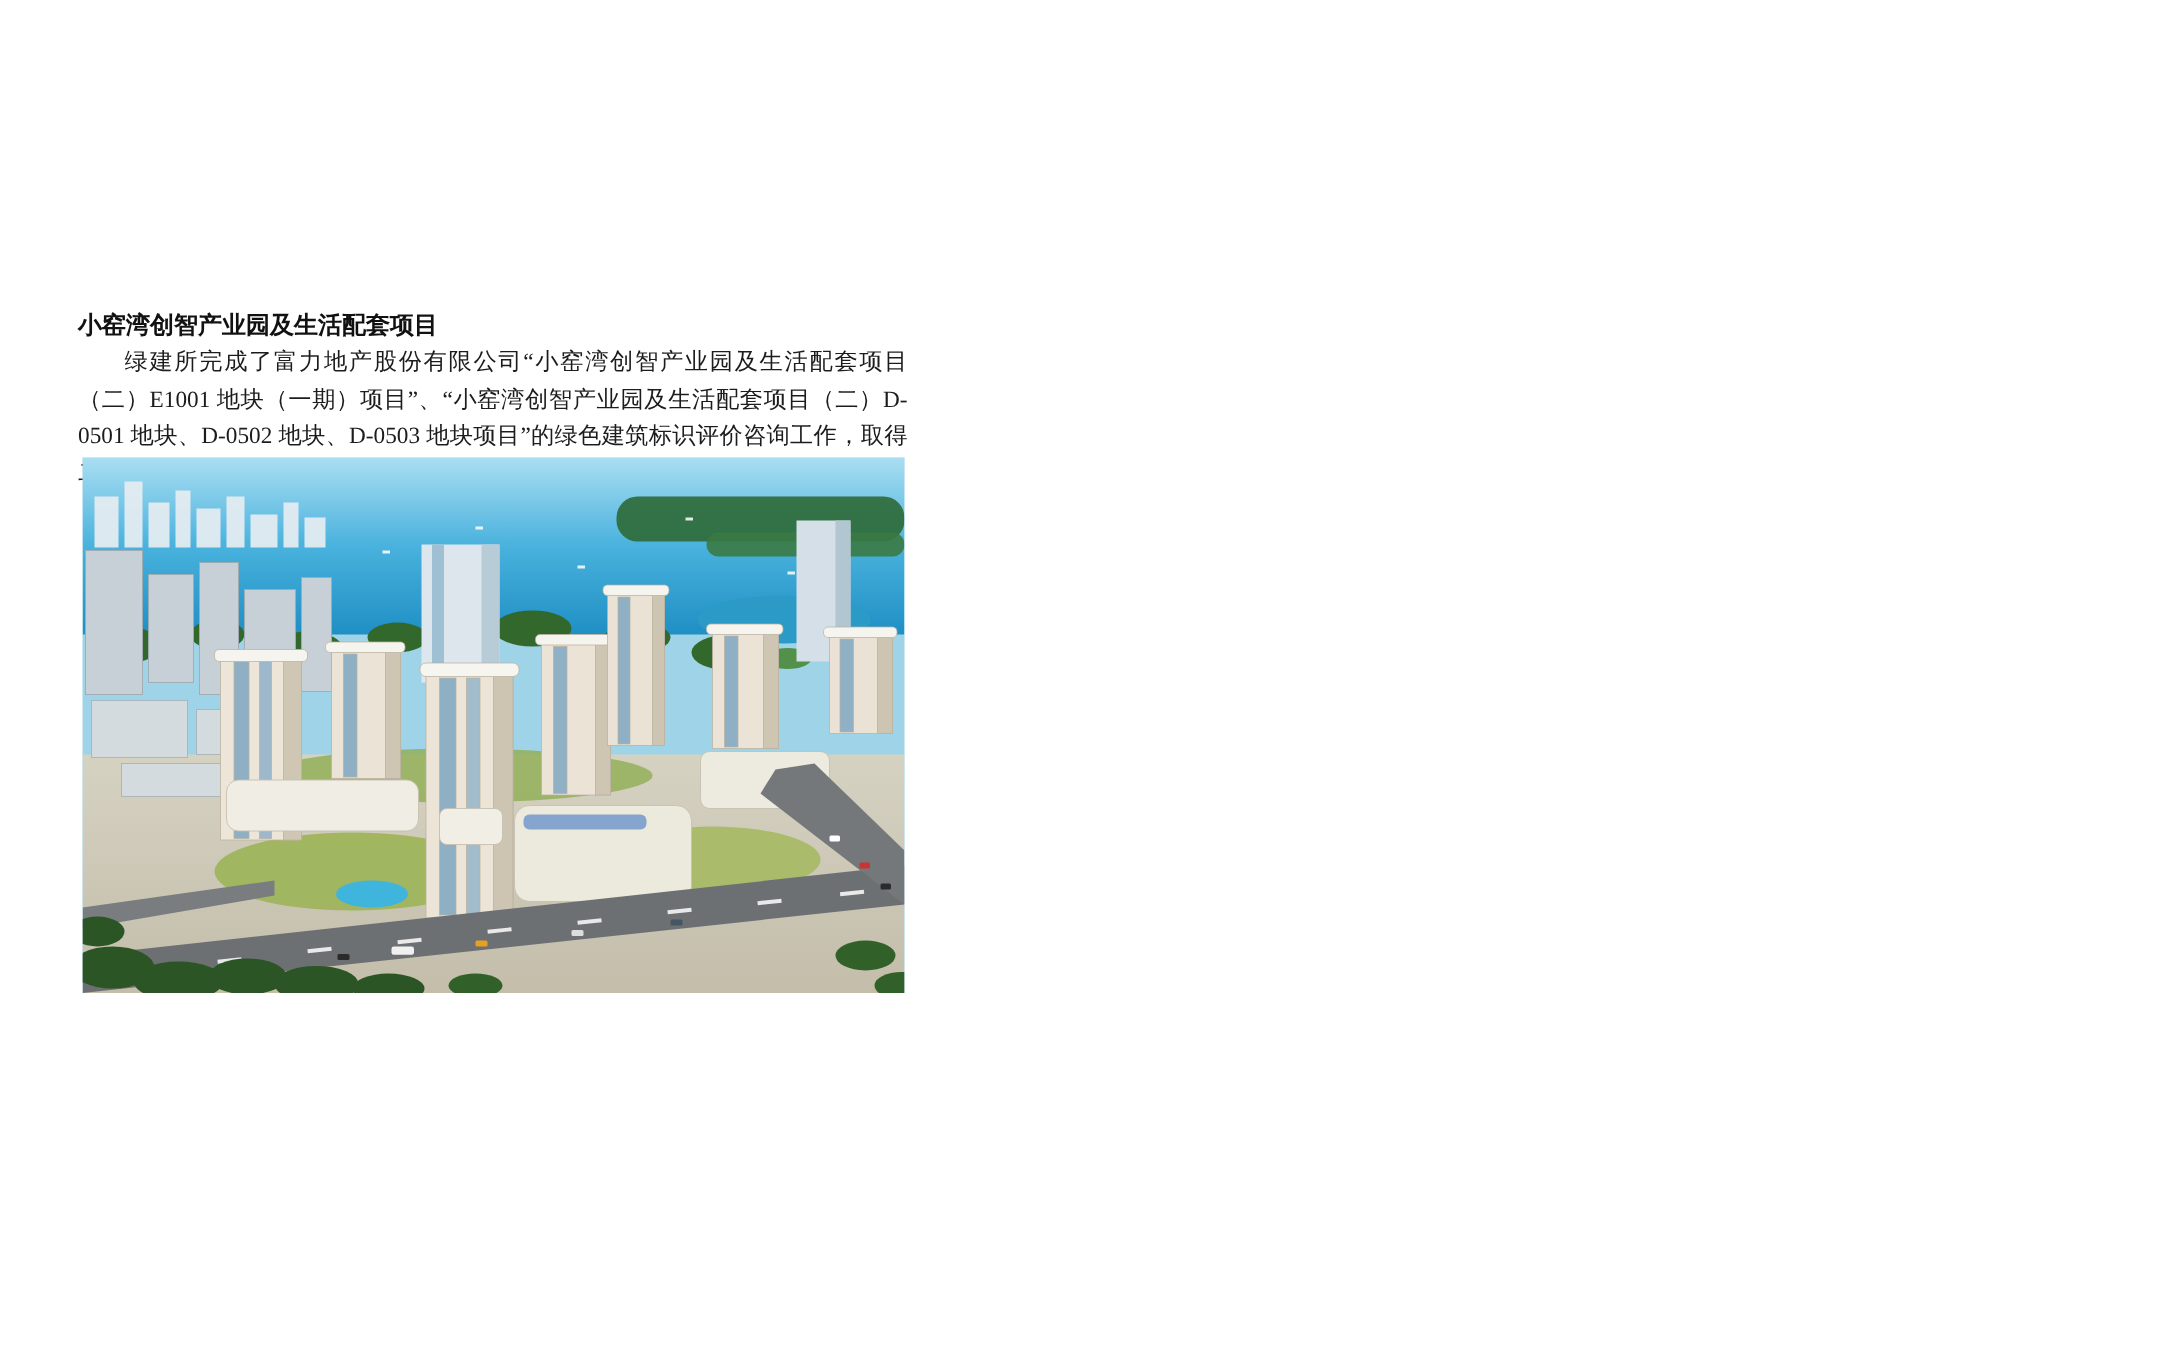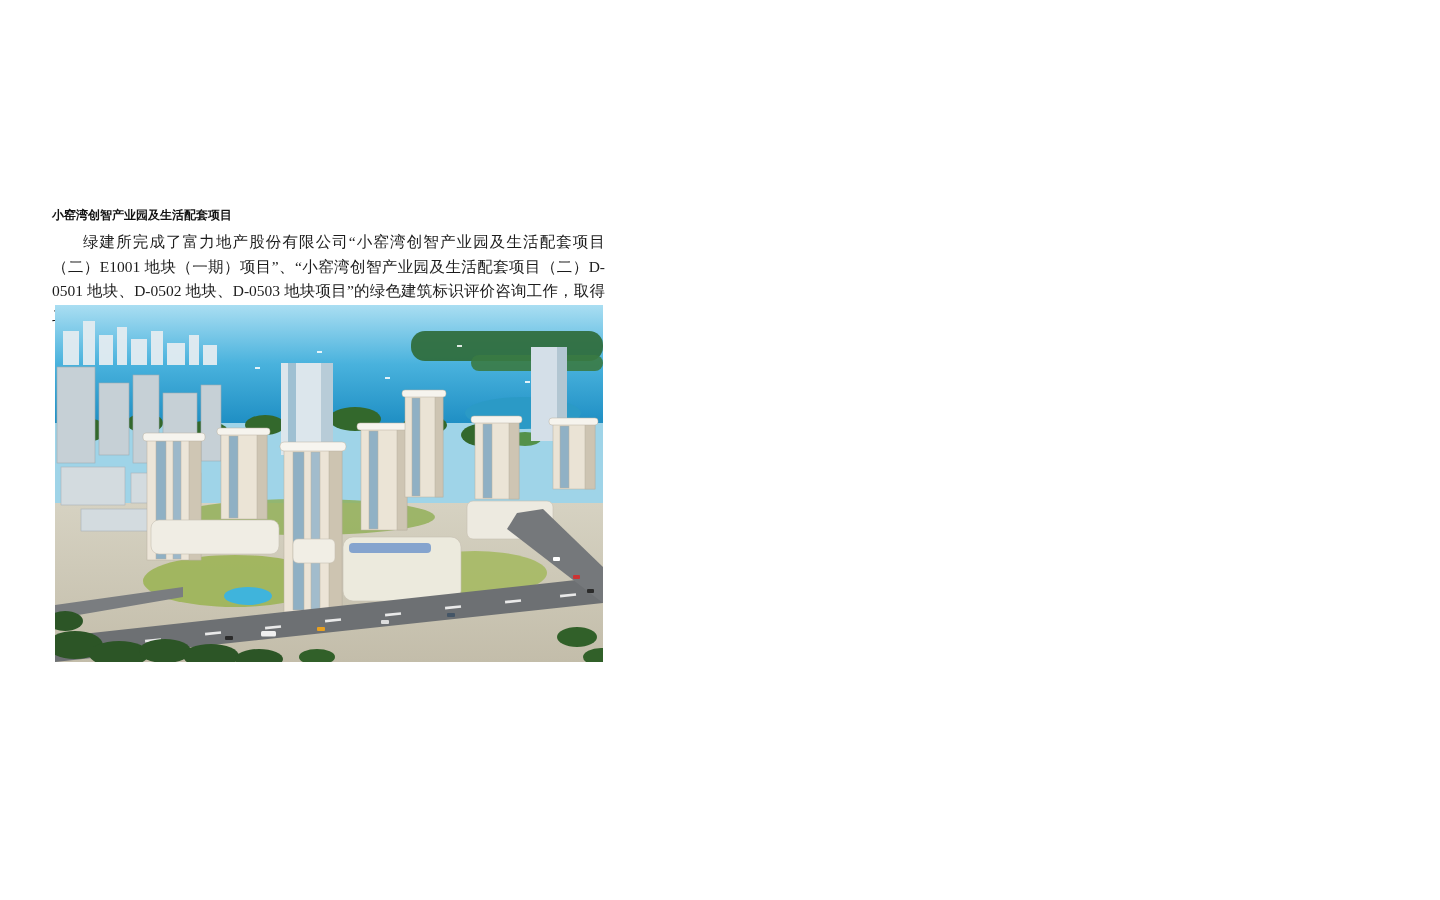--- a/index.html
+++ b/index.html
@@ -10,21 +10,21 @@
     background:#ffffff;
     font-family:"Liberation Sans", sans-serif;
     color:#1a1a1a;
     overflow:hidden;
   }
   .abs { position:absolute; }
 
   
   .left-title {
     left:52px; top:207px; width:560px;
-    font-size:12px; font-weight:bold;
+    font-size:16px; font-weight:bold;
     font-family:"Liberation Sans", sans-serif;
     color:#111;
   }
   .left-para {
     left:52px; top:230px; width:553px;
     font-family:"Liberation Serif", serif;
     font-size:15.5px; line-height:24.5px;
     text-align:justify; text-indent:2em; color:#1c1c1c;
   }
   .aerial-wrap {

